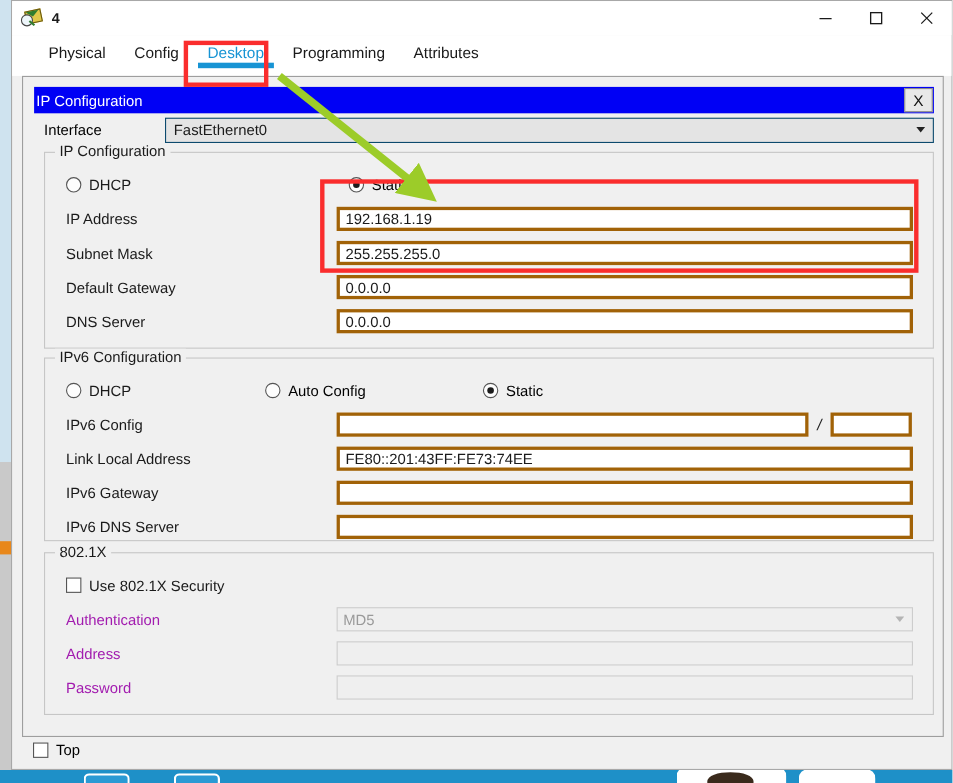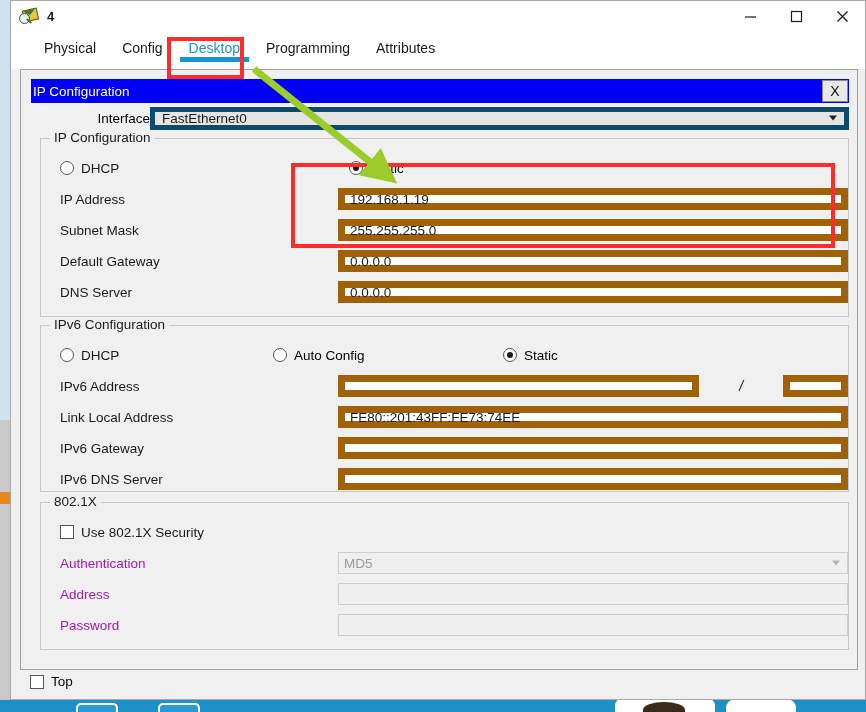--- a/index.html
+++ b/index.html
@@ -254,27 +254,26 @@
     left: 10px; top: 36px;
     width: 818px; height: 24px;
     display: flex;
     align-items: center;
   }
   #interface-label {
     width: 119px;
     font-size: 13.5px;
     padding-left: 9px;
     box-sizing: border-box;
-    text-align: right;
   }
   #interface-select {
     flex: 1;
     height: 23px;
     background: #e4e4e4;
-    border: 5px solid #0c4a6e;
+    border: 1px solid #0c4a6e;
     display: flex;
     align-items: center;
     box-sizing: border-box;
     position: relative;
     cursor: default;
   }
   #interface-value {
     font-size: 13.5px;
     padding-left: 7px;
     color: #1a1a1a;
@@ -311,35 +310,34 @@
   #fs-ipv6 { left: 19px; top: 255px; width: 809px; height: 167px; }
   #fs-8021x { left: 19px; top: 432px; width: 809px; height: 148px; }
 
   
   .frow {
     position: absolute;
     left: 0; right: 0;
     height: 24px;
     display: flex;
     align-items: center;
-    gap: 32px;
   }
   .flabel {
     width: 265px;
     padding-left: 19px;
     box-sizing: border-box;
     font-size: 13.5px;
     color: #1a1a1a;
     flex: none;
   }
   .flabel.dim { color: #a21caf; }
 
   .ftext {
     height: 22px;
-    border: 7px solid #a16207;
+    border: 3px solid #a16207;
     background: #ffffff;
     display: flex;
     align-items: center;
     padding-left: 5px;
     box-sizing: border-box;
     font-size: 13.5px;
     color: #1a1a1a;
     cursor: text;
   }
   .ftext.disabled {
@@ -531,21 +529,21 @@
           <span class="radio"></span>
           <span class="radio-label">Auto Config</span>
         </span>
         <span class="radio-wrap">
           <span class="radio checked"></span>
           <span class="radio-label">Static</span>
         </span>
       </div>
 
       <div class="frow" style="top:48px;">
-        <span class="flabel">IPv6 Address</span>
+        <span class="flabel">IPv6 Config</span>
         <span class="ftext" style="width:429px;"></span>
         <span id="ipv6-slash" style="position:relative;left:0;margin:0 8px;">/</span>
         <span class="ftext" style="width:74px;"></span>
       </div>
 
       <div class="frow" style="top:79px;">
         <span class="flabel">Link Local Address</span>
         <span class="ftext" style="width:524px;">FE80::201:43FF:FE73:74EE</span>
       </div>
       <div class="frow" style="top:110px;">

